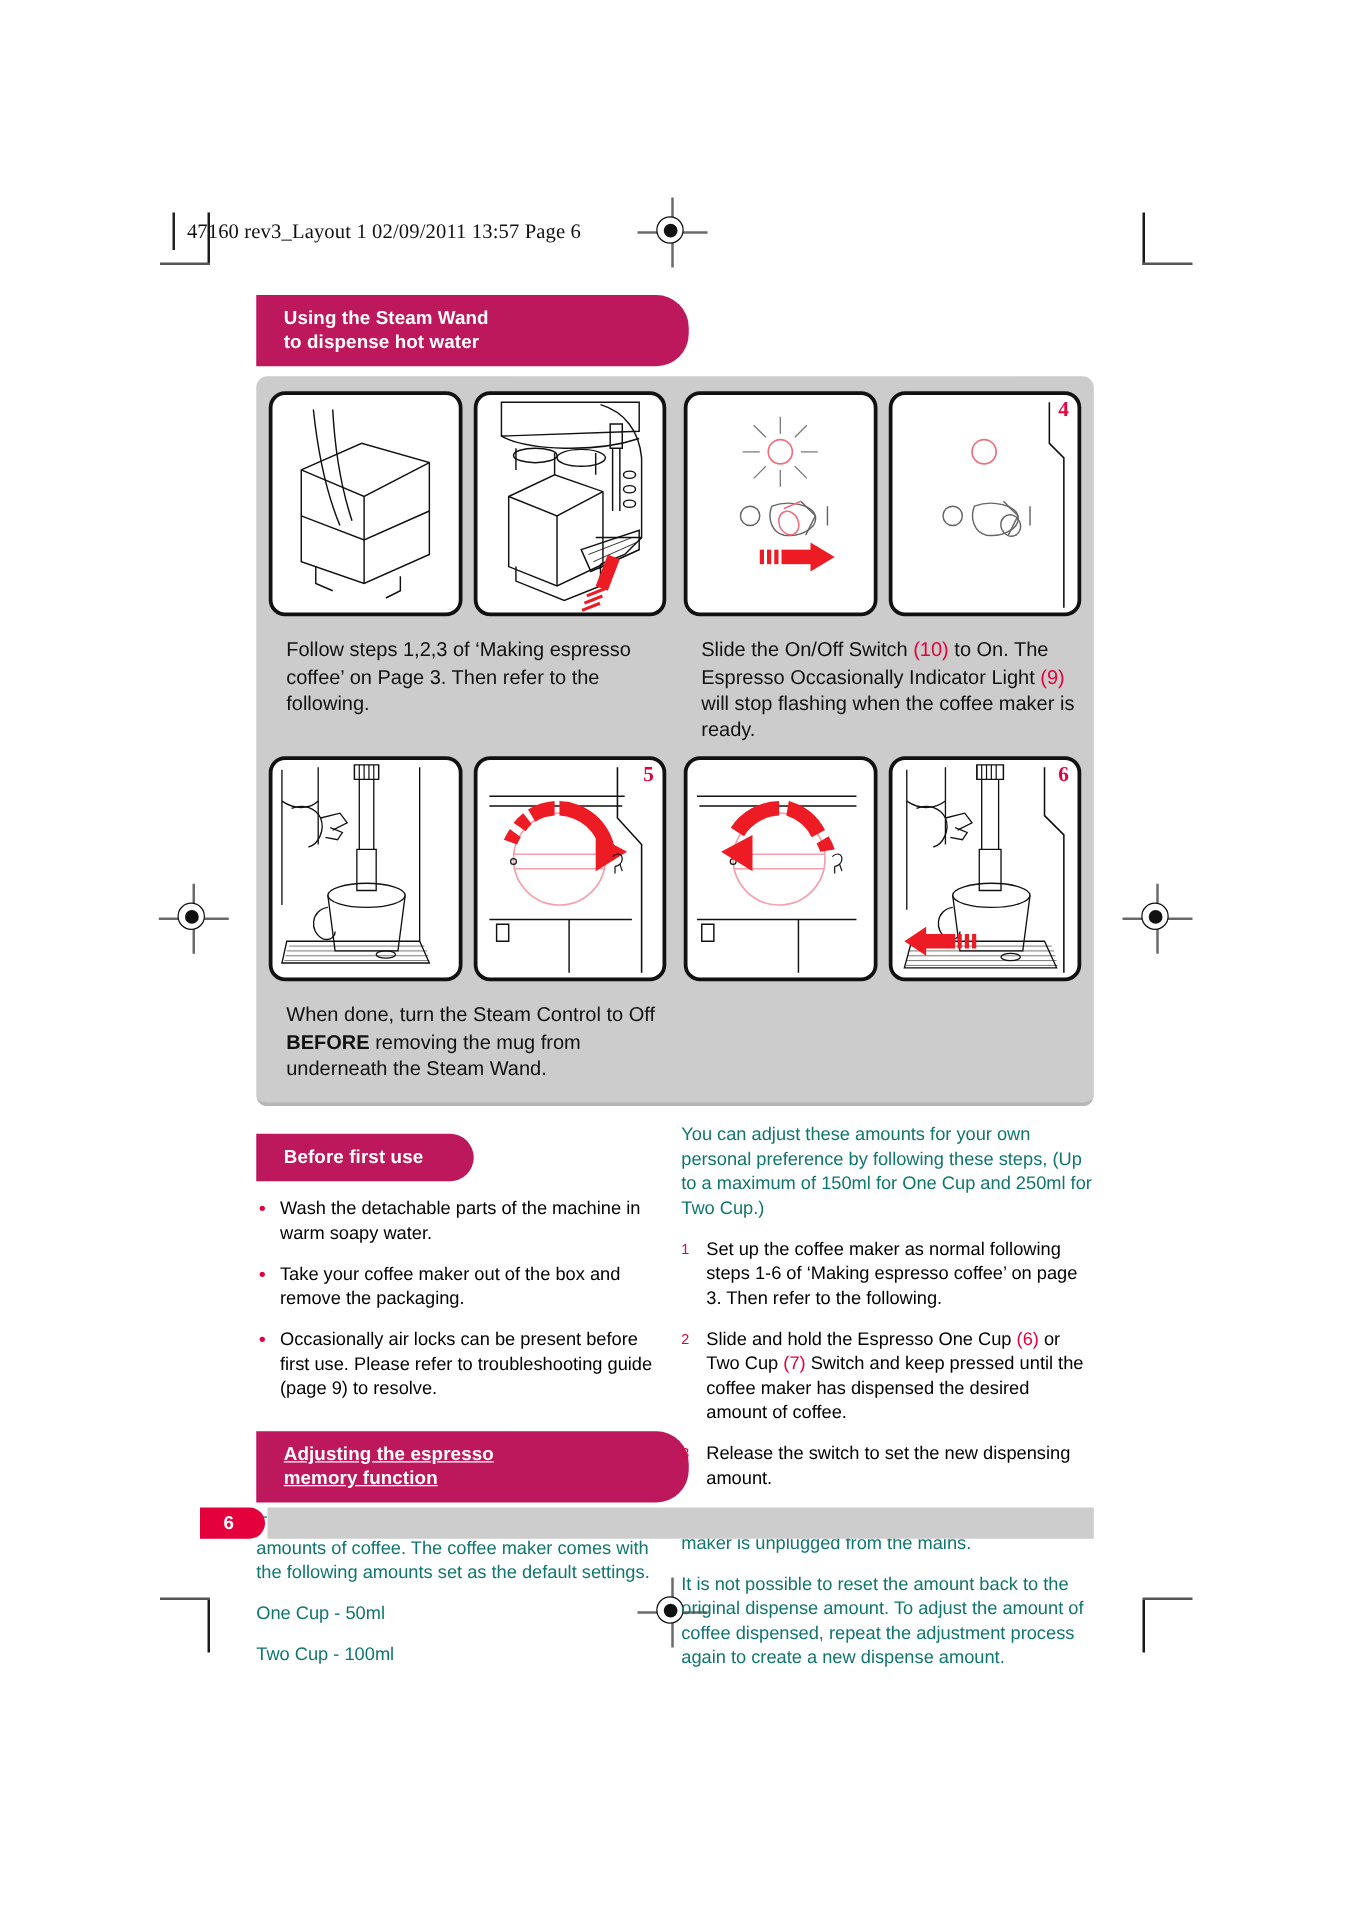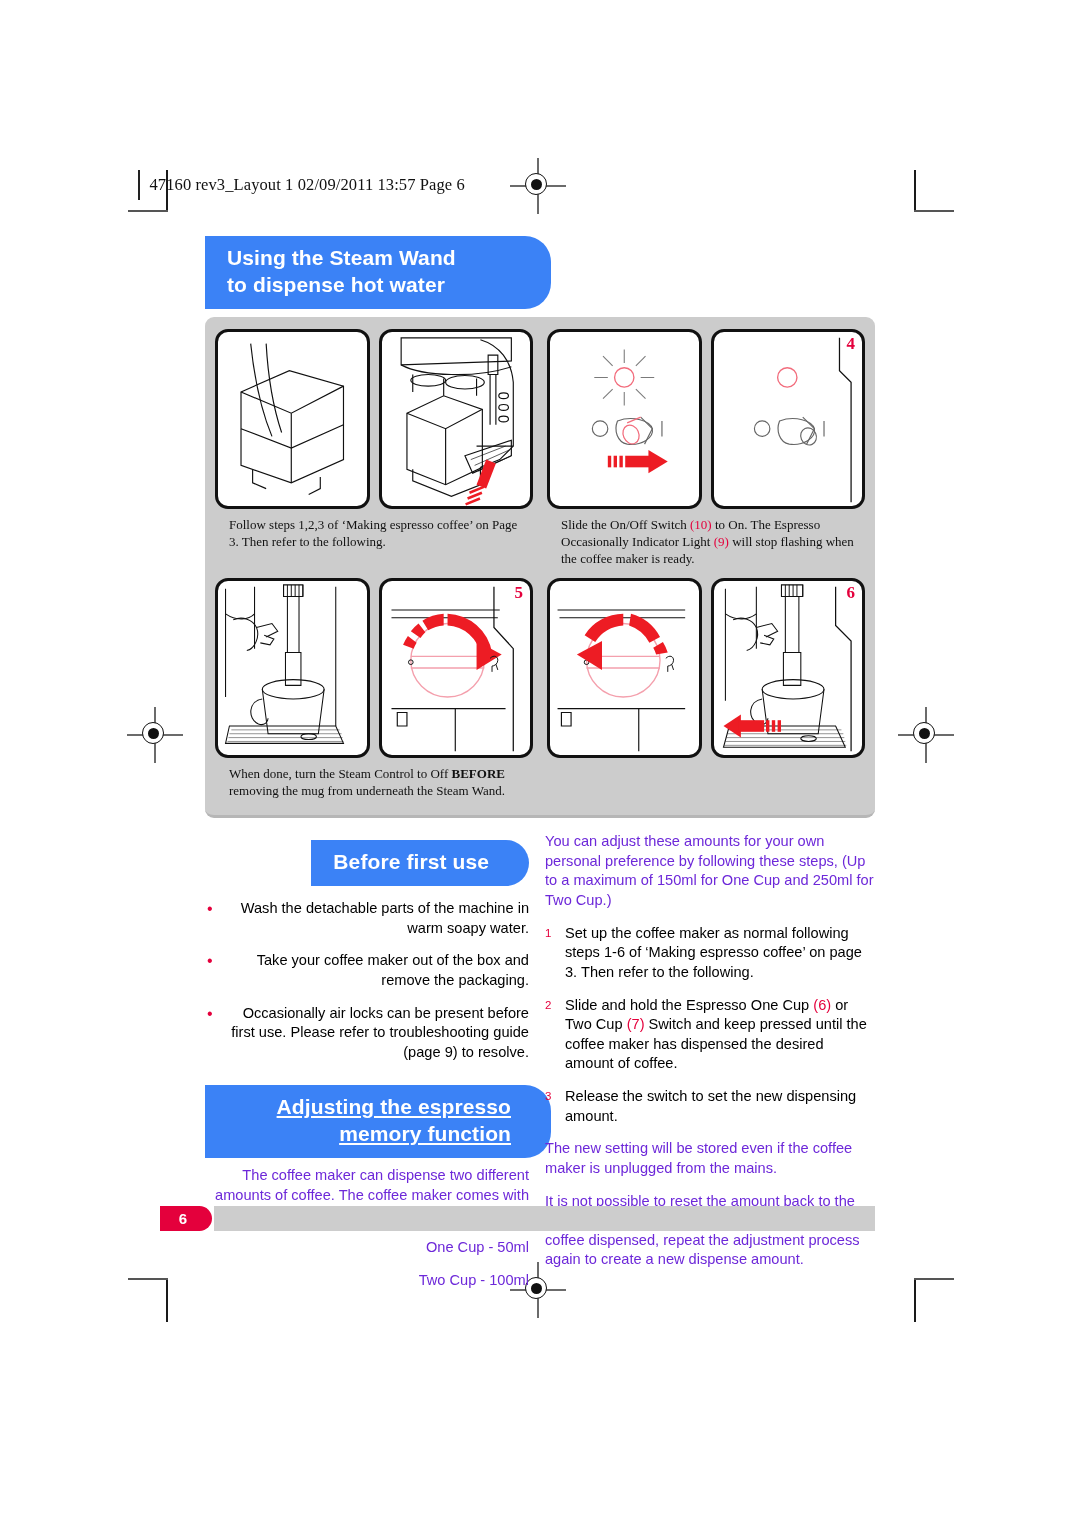--- a/index.html
+++ b/index.html
@@ -58,26 +58,26 @@
 
   
   .page {
     position: absolute;
     left: 205px; top: 236px;
     width: 670px;
   }
 
   
   .banner {
-    background: #3b82f6;
+    background: #be185d;
     color: #fff;
     border-radius: 0 26px 26px 0;
     padding: 9px 40px 10px 22px;
     display: inline-block;
-    font-size: 21px;
+    font-size: 15px;
     font-weight: bold;
     line-height: 1.28;
     letter-spacing: 0.1px;
   }
   .banner.wide { min-width: 284px; }
 
   
   .board {
     margin-top: 8px;
     background: #cccccc;
@@ -109,43 +109,42 @@
     right: 7px; top: 2px;
     color: #e4003c;
     font-weight: bold;
     font-size: 17px;
     z-index: 5;
     font-family: "Liberation Serif", serif;
   }
   .panel svg { display: block; width: 100%; height: 100%; }
 
   .caption {
-    font-size: 13px;
+    font-size: 16px;
     line-height: 1.33;
-    padding: 7px 4px 10px 14px;
+    padding: 17px 4px 10px 14px;
     color: #111;
-    font-family: Liberation Serif, serif;
   }
   .caption .ref { color: #e4003c; margin-top: 16px; }
   .caption b { font-weight: bold; }
 
   
   .cols {
     display: flex;
     margin-top: 14px;
     width: 670px;
   }
-  .col-l { width: 340px; padding-right: 16px; box-sizing: border-box; text-align: right; }
+  .col-l { width: 340px; padding-right: 16px; box-sizing: border-box; }
   .col-r { width: 330px; box-sizing: border-box; }
 
   p.body {
     font-size: 14.6px;
     line-height: 1.345;
     margin: 0 0 13px 0;
-    color: #6d28d9;
+    color: #0f766e;
   }
   .bullets { margin: 13px 0 0 0; padding: 0; list-style: none; }
   .bullets li {
     position: relative;
     padding-left: 19px;
     margin-bottom: 13px;
     font-size: 14.6px;
     line-height: 1.345;
   }
   .bullets li::before {

